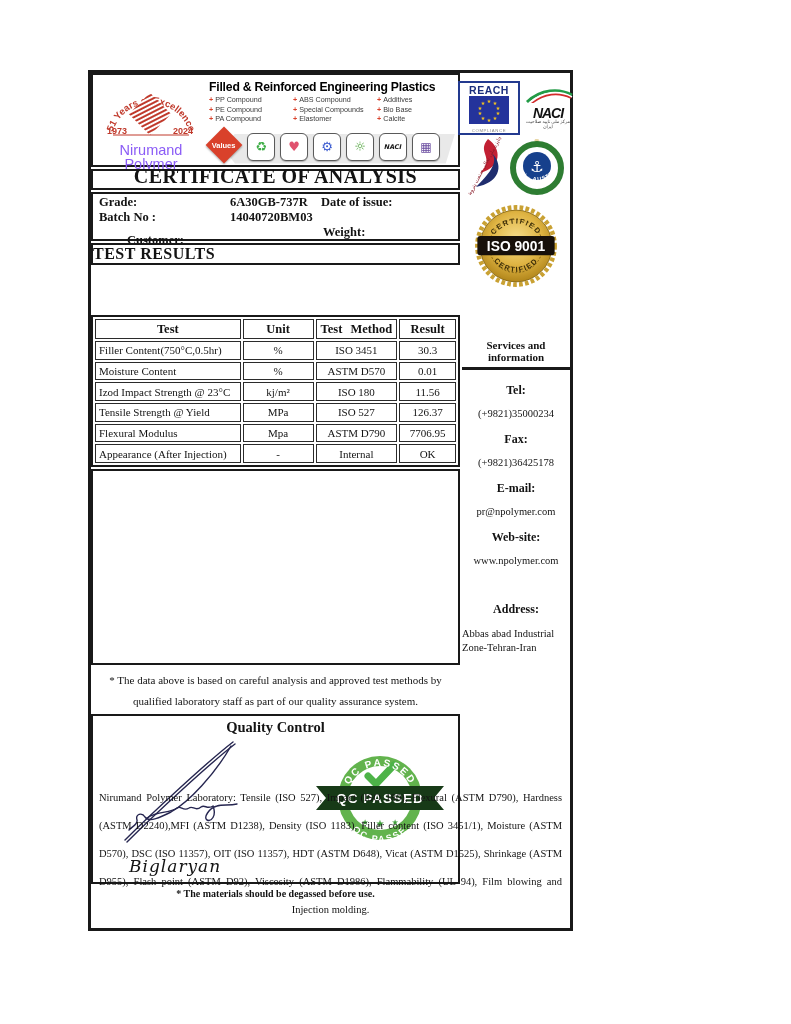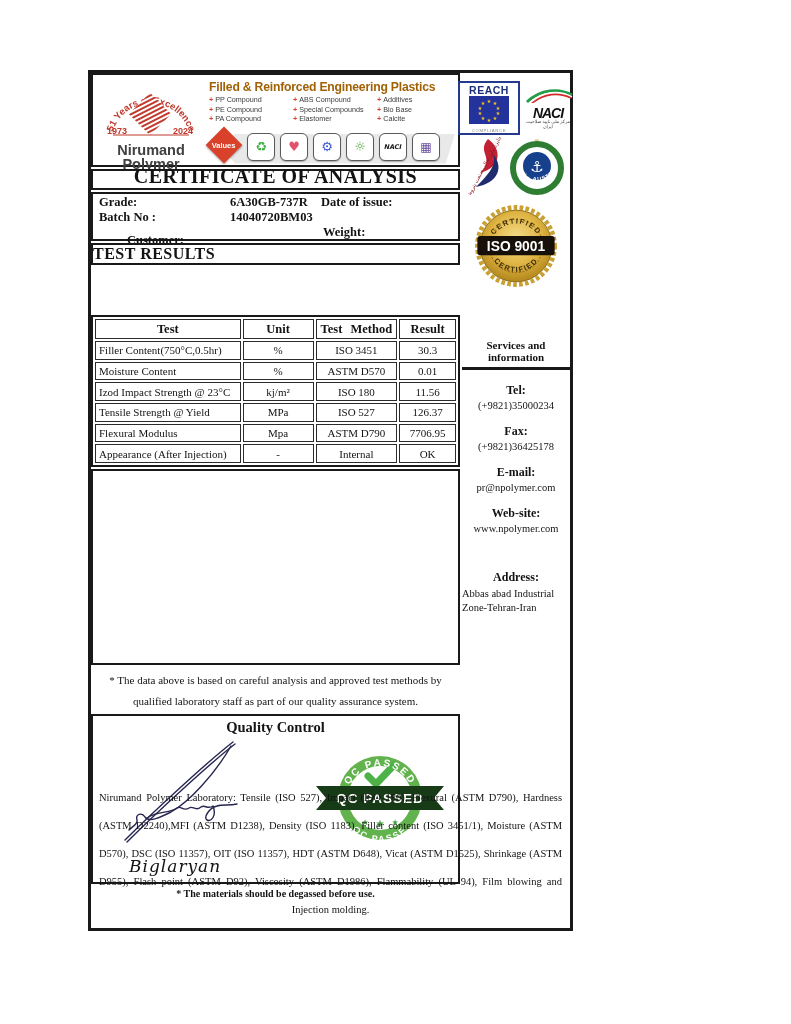--- a/index.html
+++ b/index.html
@@ -27,23 +27,23 @@
   .footnote{min-height:28px;padding:3px 16px 0 16px;font-size:11px;text-align:center;line-height:21px;}
   .qc-box{height:170px;}
   .qc-title{text-align:center;font-weight:bold;font-size:14.5px;padding-top:3px;}
   .signature-wrap{position:absolute;left:18px;top:20px;}
   .signer-name{position:absolute;left:36px;bottom:6px;font-style:italic;font-size:17px;font-family:"DejaVu Serif",serif;letter-spacing:1px;}
   .stamp-wrap{position:absolute;right:12px;top:32px;}
   .degas-note{height:18px;text-align:center;font-weight:bold;font-size:10px;padding-top:2px;}
   .lab-note{position:absolute;left:0;bottom:0;width:479px;box-sizing:border-box;padding:8px 8px 4px 8px;font-size:10.5px;line-height:28px;text-align:justify;text-align-last:center;}
   
   .logo-wrap{position:absolute;left:6px;top:4px;width:104px;text-align:center;}
-  .brand{color:#404040;font-family:"Liberation Sans",sans-serif;font-weight:bold;font-size:14.5px;line-height:14px;margin-top:-2px;}
+  .brand{color:#8b5cf6;font-family:"Liberation Sans",sans-serif;font-weight:normal;font-size:14.5px;line-height:14px;margin-top:-2px;}
   .products{position:absolute;left:116px;top:5px;right:3px;font-family:"Liberation Sans",sans-serif;}
-  .products-title{color:#a16207;font-weight:bold;font-size:12.2px;letter-spacing:-.2px;white-space:nowrap;}
+  .products-title{color:#000000;font-weight:bold;font-size:12.2px;letter-spacing:-.2px;white-space:nowrap;}
   .prod-cols{display:flex;gap:6px;margin-top:1px;}
   .prod-col{flex:1;}
   .prod-item{font-size:7.2px;font-weight:normal;color:#3a3a3a;line-height:9.5px;white-space:nowrap;}
   .prod-item::before{content:"+ ";color:#d9412b;font-weight:bold;}
   .values-strip{position:relative;margin-top:4px;height:40px;}
   .values-banner{position:absolute;left:14px;top:6px;right:0;height:30px;background:#e9e9e9;clip-path:polygon(0 50%,12px 0,100% 0,96% 100%,12px 100%);}
   .values-diamond{position:absolute;left:2px;top:4px;width:26px;height:26px;background:#d9412b;transform:rotate(45deg);display:flex;align-items:center;justify-content:center;box-shadow:1px 1px 2px rgba(0,0,0,.3);}
   .values-diamond span{transform:rotate(-45deg);color:#fff;font-size:7.5px;font-weight:bold;font-family:"Liberation Sans",sans-serif;}
   .vicons{position:absolute;left:38px;top:5px;display:flex;gap:5px;}
   .vicon{width:26px;height:26px;border:1.5px solid #5a5a5a;border-radius:6px;background:#fff;display:flex;align-items:center;justify-content:center;font-size:13px;font-family:"DejaVu Sans",sans-serif;box-shadow:0 1px 1px rgba(0,0,0,.25);overflow:hidden;}
@@ -60,21 +60,21 @@
   .reach-sub{color:#8a8a8a;font-size:4.3px;font-family:"Liberation Sans",sans-serif;letter-spacing:.6px;}
   .naci-logo{width:52px;text-align:center;}
   .naci-title{font-family:"Liberation Sans",sans-serif;font-weight:900;font-style:italic;font-size:14px;letter-spacing:-1px;color:#111;line-height:12px;}
   .naci-sub{font-size:4.6px;color:#444;direction:rtl;line-height:5px;}
   .award-logo{width:40px;height:58px;}
   .iso-wrap{margin-top:4px;}
   .services-title{margin-top:46px;font-weight:bold;font-size:11px;text-align:center;}
   .services-rule{width:100%;height:2.5px;background:#191919;margin-top:4px;}
   .contact{margin-top:13px;text-align:center;}
   .contact .c-label{font-weight:bold;font-size:12px;}
-  .contact .c-value{font-size:10.5px;margin-top:2px;}
+  .contact .c-value{font-size:10.5px;margin-top:10px;}
   .contact-address{margin-top:36px;}
   .contact-address .c-value{text-align:left;line-height:14px;}
 </style>
 </head>
 <body>
 
 <div class="page">
   <div class="doc">
 
     <div class="main-col">

